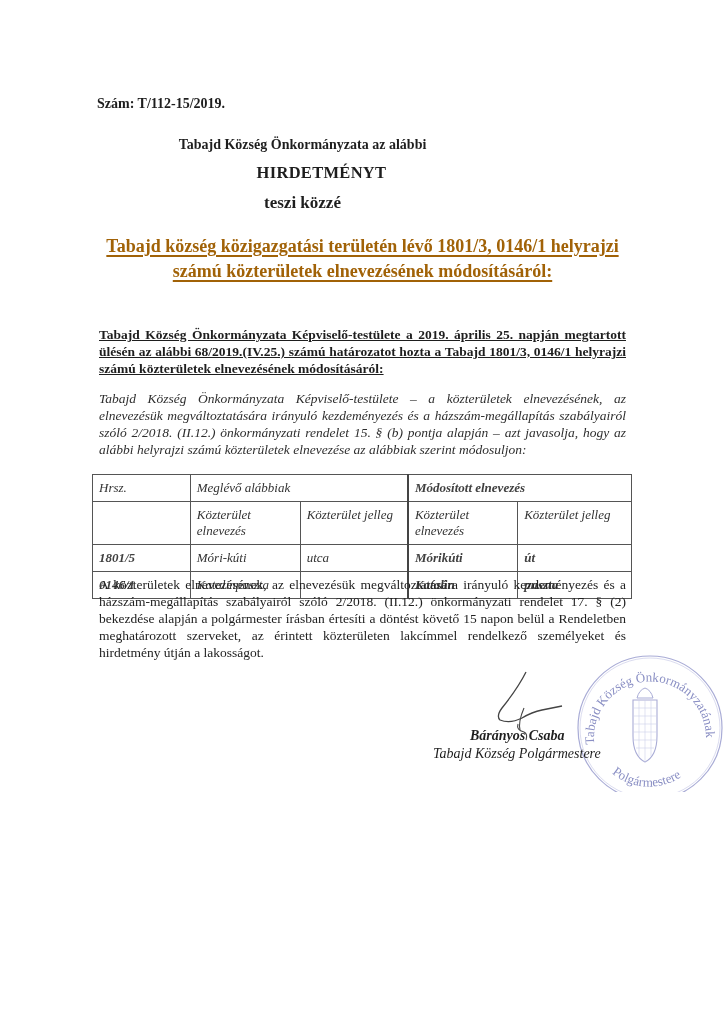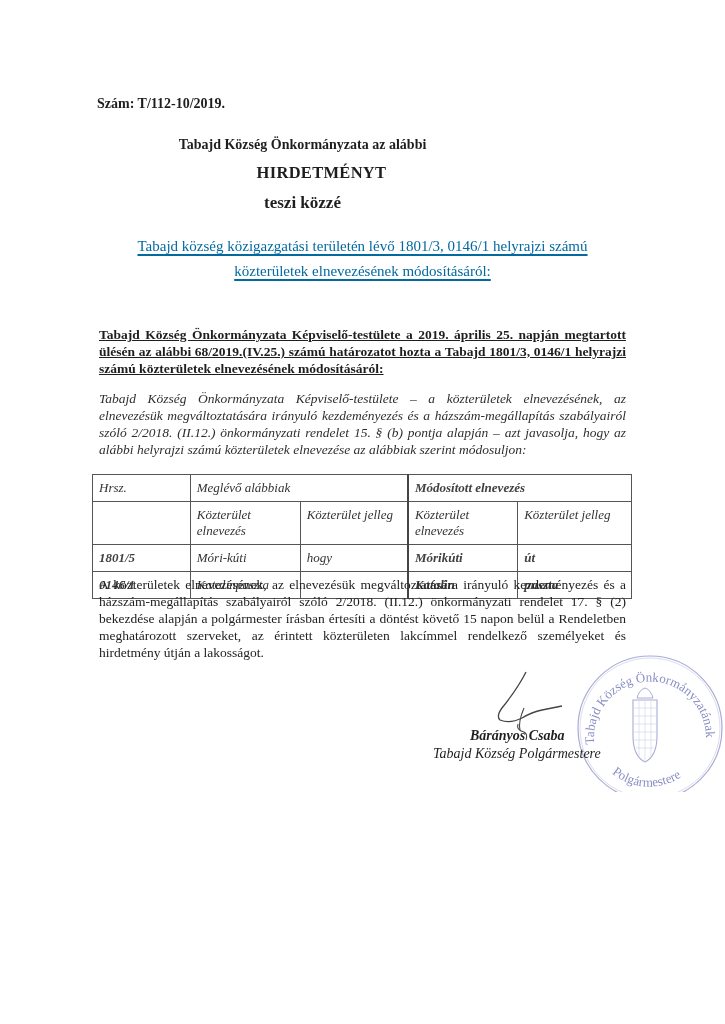--- a/index.html
+++ b/index.html
@@ -11,24 +11,24 @@
   .abs { position: absolute; }
   .center { text-align: center; left: 0; width: 605px; }
 
   #ref-number { left: 97px; top: 96px; font-size: 14px; font-weight: bold; }
   #issuer-line { top: 137px; font-size: 14px; font-weight: bold; }
   #doc-type { top: 163px; font-size: 16.5px; font-weight: bold; letter-spacing: 0.3px; padding-left: 19px; }
   #publish-line { top: 193px; font-size: 17px; font-weight: bold; }
 
   #subject-title {
     top: 234px; left: 100px; width: 525px;
-    font-size: 15px; font-weight: normal; text-align: center;
+    font-size: 18px; font-weight: bold; text-align: center;
     line-height: 25px; text-decoration: underline;
     text-decoration-thickness: 1.5px; text-underline-offset: 3px;
-    color: #0369a1;
+    color: #a16207;
   }
 
   .para {
     left: 99px; width: 527px; font-size: 13.5px; line-height: 17px;
     text-align: justify;
   }
   #resolution-intro { top: 326px; font-weight: bold; text-decoration: underline; }
   #resolution-body { top: 390px; font-style: italic; color: #2e2e2e; }
 
   #street-table {
@@ -50,21 +50,21 @@
   }
   #sign-title {
     left: 433px; top: 746px; font-size: 14px; font-style: italic;
   }
   #signature { left: 488px; top: 668px; width: 80px; height: 80px; }
   #stamp { left: 563px; top: 652px; width: 162px; height: 140px; }
 </style>
 </head>
 <body>
 
-<div class="abs" id="ref-number">Szám: T/112-10/2019.</div>
+<div class="abs" id="ref-number">Szám: T/112-15/2019.</div>
 <div class="abs center" id="issuer-line">Tabajd Község Önkormányzata az alábbi</div>
 <div class="abs center" id="doc-type">HIRDETMÉNYT</div>
 <div class="abs center" id="publish-line">teszi közzé</div>
 
 <div class="abs" id="subject-title">Tabajd község közigazgatási területén lévő 1801/3, 0146/1 helyrajzi számú közterületek elnevezésének módosításáról:</div>
 
 <div class="abs para" id="resolution-intro">Tabajd Község Önkormányzata Képviselő-testülete a 2019. április 25. napján megtartott ülésén az alábbi 68/2019.(IV.25.) számú határozatot hozta a Tabajd 1801/3, 0146/1 helyrajzi számú közterületek elnevezésének módosításáról:</div>
 <div class="abs para" id="resolution-body">Tabajd Község Önkormányzata Képviselő-testülete – a közterületek elnevezésének, az elnevezésük megváltoztatására irányuló kezdeményezés és a házszám-megállapítás szabályairól szóló 2/2018. (II.12.) önkormányzati rendelet 15. § (b) pontja alapján – azt javasolja, hogy az alábbi helyrajzi számú közterületek elnevezése az alábbiak szerint módosuljon:</div>
 
 <table id="street-table">
@@ -84,21 +84,21 @@
   <tr>
     <td></td>
     <td>Közterület elnevezés</td>
     <td>Közterület jelleg</td>
     <td class="thick-l">Közterület elnevezés</td>
     <td>Közterület jelleg</td>
   </tr>
   <tr>
     <td class="b">1801/5</td>
     <td>Móri-kúti</td>
-    <td>hogy</td>
+    <td>utca</td>
     <td class="b thick-l">Mórikúti</td>
     <td class="b">út</td>
   </tr>
   <tr>
     <td class="b">0146/1</td>
     <td>Katalinpuszta</td>
     <td></td>
     <td class="b thick-l">Katalin</td>
     <td class="b">puszta</td>
   </tr>

